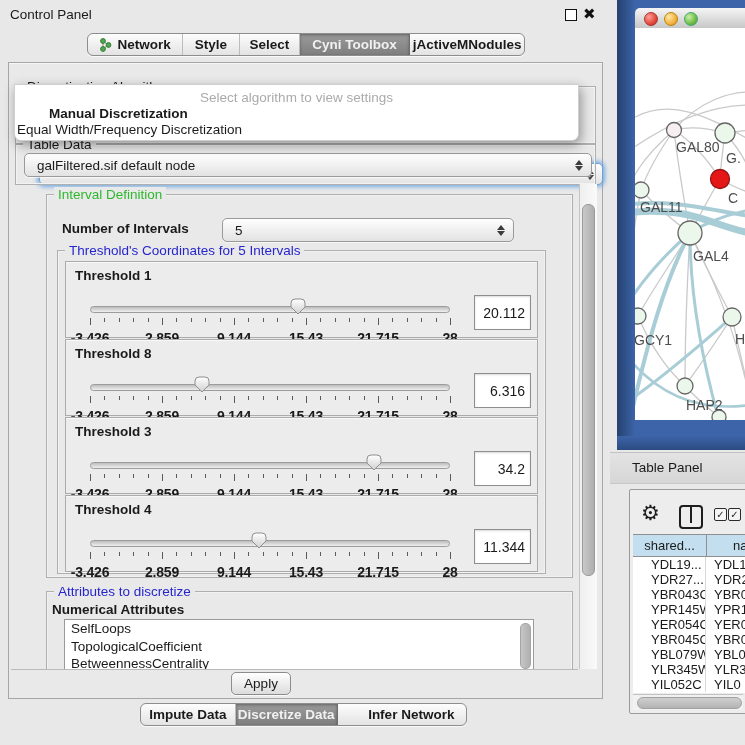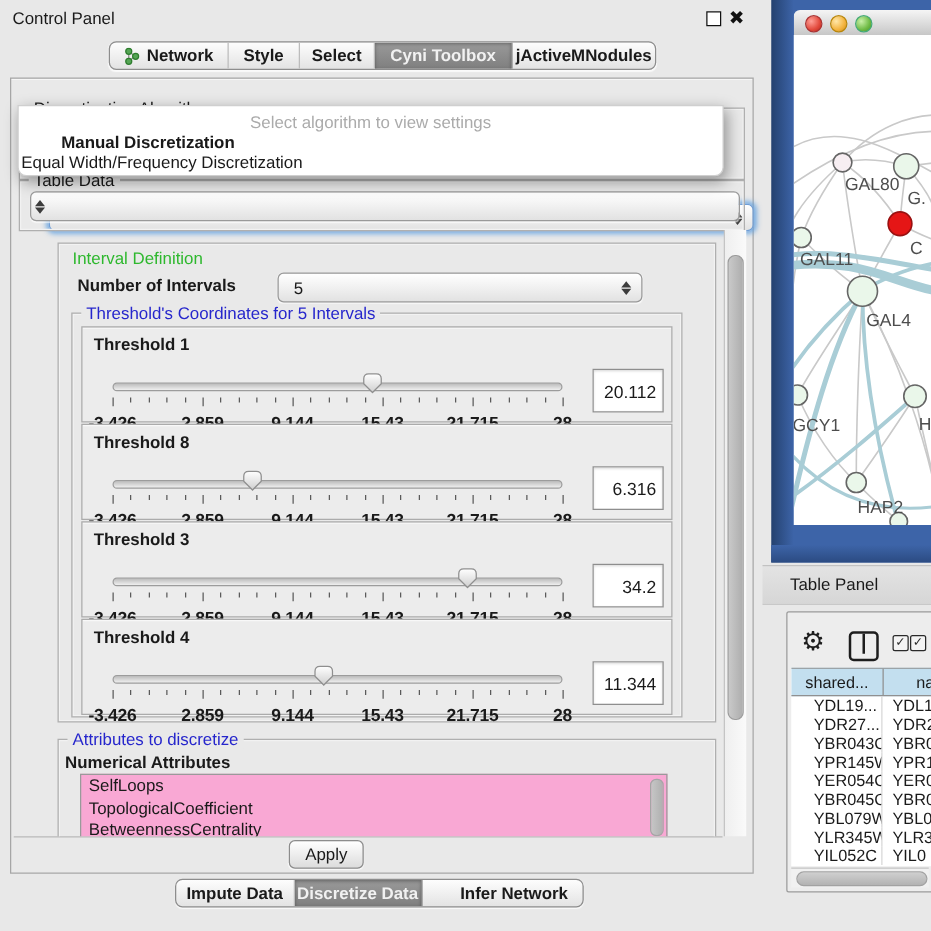--- a/index.html
+++ b/index.html
@@ -19,21 +19,21 @@
   .seg:last-child{border-right:none;}
   .seg.sel{background:linear-gradient(#9a9a9a,#7f7f7f);color:#f1f1f1;border-right:1px solid #6e6e6e;
            box-shadow:inset 0 1px 3px rgba(0,0,0,.35);}
   #top-tabs{left:87px;top:33px;width:436px;}
   #bottom-tabs{left:140px;top:703px;width:325px;}
   #outer-panel{left:8px;top:62px;width:593px;height:635px;border:1px solid #a6a6a6;
                background:#e9e9e9;box-shadow:inset 0 1px 0 #f6f6f6;}
   .groupbox{border:1px solid #afafaf;box-shadow:inset 0 0 0 1px #f2f2f2;}
   .grouplabel{position:absolute;top:-8px;left:7px;background:#e9e9e9;padding:0 4px;font-size:13.5px;line-height:15px;}
   .lbl-black{color:#1a1a1a;}
-  .lbl-green{color:var(--green_label);margin-top:12px;}
+  .lbl-green{color:var(--green_label);}
   .lbl-blue{color:var(--blue_label);}
   .combo{border:1px solid #9a9a9a;border-radius:5px;background:linear-gradient(#ffffff,#e2e2e2);
          box-shadow:0 1px 1px rgba(255,255,255,.7);font-size:13.5px;display:flex;align-items:center;}
   .combo .val{padding-left:12px;flex:1;overflow:hidden;white-space:nowrap;}
   .spinner{width:14px;display:flex;flex-direction:column;align-items:center;justify-content:center;gap:1px;margin-right:5px;}
   .spinner i{display:block;width:0;height:0;border-left:4px solid transparent;border-right:4px solid transparent;}
   .spinner .up{border-bottom:5px solid #3c3c3c;}
   .spinner .dn{border-top:5px solid #3c3c3c;}
   
   #alg-combo{left:30px;top:100px;width:562px;height:20px;border:1px solid #6f9ed6;
@@ -58,21 +58,21 @@
          background:linear-gradient(#bdbdbd,#efefef);border:1px solid #9c9c9c;box-sizing:border-box;}
   .thumb-sl{position:absolute;top:36px;width:16px;height:17px;}
   .tick{position:absolute;width:1px;background:#5a5a5a;top:56px;}
   .tick.major{height:7px;}
   .tick.minor{height:4px;}
   .ticklabel{position:absolute;top:68px;width:50px;margin-left:-25px;text-align:center;
              font-size:14px;font-weight:bold;color:#1a1a1a;letter-spacing:-.2px;}
   .valbox{position:absolute;left:408px;top:33px;width:57px;height:35px;background:#fff;
           border:1px solid #8e8e8e;box-shadow:inset 0 1px 2px rgba(0,0,0,.15);
           font-size:14px;text-align:right;line-height:35px;padding-right:5px;box-sizing:border-box;}
-  #attr-list{position:absolute;left:17px;top:27px;width:468px;height:70px;background:#f9a8d4;
+  #attr-list{position:absolute;left:17px;top:27px;width:468px;height:70px;background:#ffffff;
              border:1px solid #9a9a9a;overflow:hidden;}
   .list-item{padding-left:6px;font-size:13.5px;line-height:17.5px;white-space:nowrap;}
   #attr-scroll{position:absolute;right:2px;top:3px;width:9px;height:44px;border-radius:5px;
              background:linear-gradient(90deg,#c6c6c6,#b0b0b0);border:1px solid #a5a5a5;}
   #apply-btn{left:230px;top:671px;width:58px;height:21px;border:1px solid #8c8c8c;border-radius:5px;
              background:linear-gradient(#ffffff,#dcdcdc);font-size:13.5px;text-align:center;line-height:21px;
              box-shadow:0 1px 1px rgba(255,255,255,.8);}
   
   #net-frame{left:617px;top:0;width:128px;height:450px;
              background:linear-gradient(90deg,#24416f,#3d64a8 14%,#3d64a8);}
@@ -151,20 +151,21 @@
     <span class="val"></span>
     <span class="spinner">
         <i class="up"></i>
         <i class="dn"></i>
       </span>
   </div>
 
   <div class="abs groupbox" style="left:6px;top:81px;width:579px;height:39px;">
     <span class="grouplabel lbl-black">Table Data</span>
     <div class="combo" style="position:absolute;left:8px;top:8px;width:566px;height:22px;">
+      <span class="val">galFiltered.sif default node</span>
       <span class="spinner">
           <i class="up"></i>
           <i class="dn"></i>
         </span>
     </div>
   </div>
 
   <div class="abs" id="scroll-area" style="left:2px;top:121px;">
     <div class="abs groupbox" id="interval-group" style="left:35px;top:10px;width:525px;height:382px;">
       <span class="grouplabel lbl-green">Interval Definition</span>

